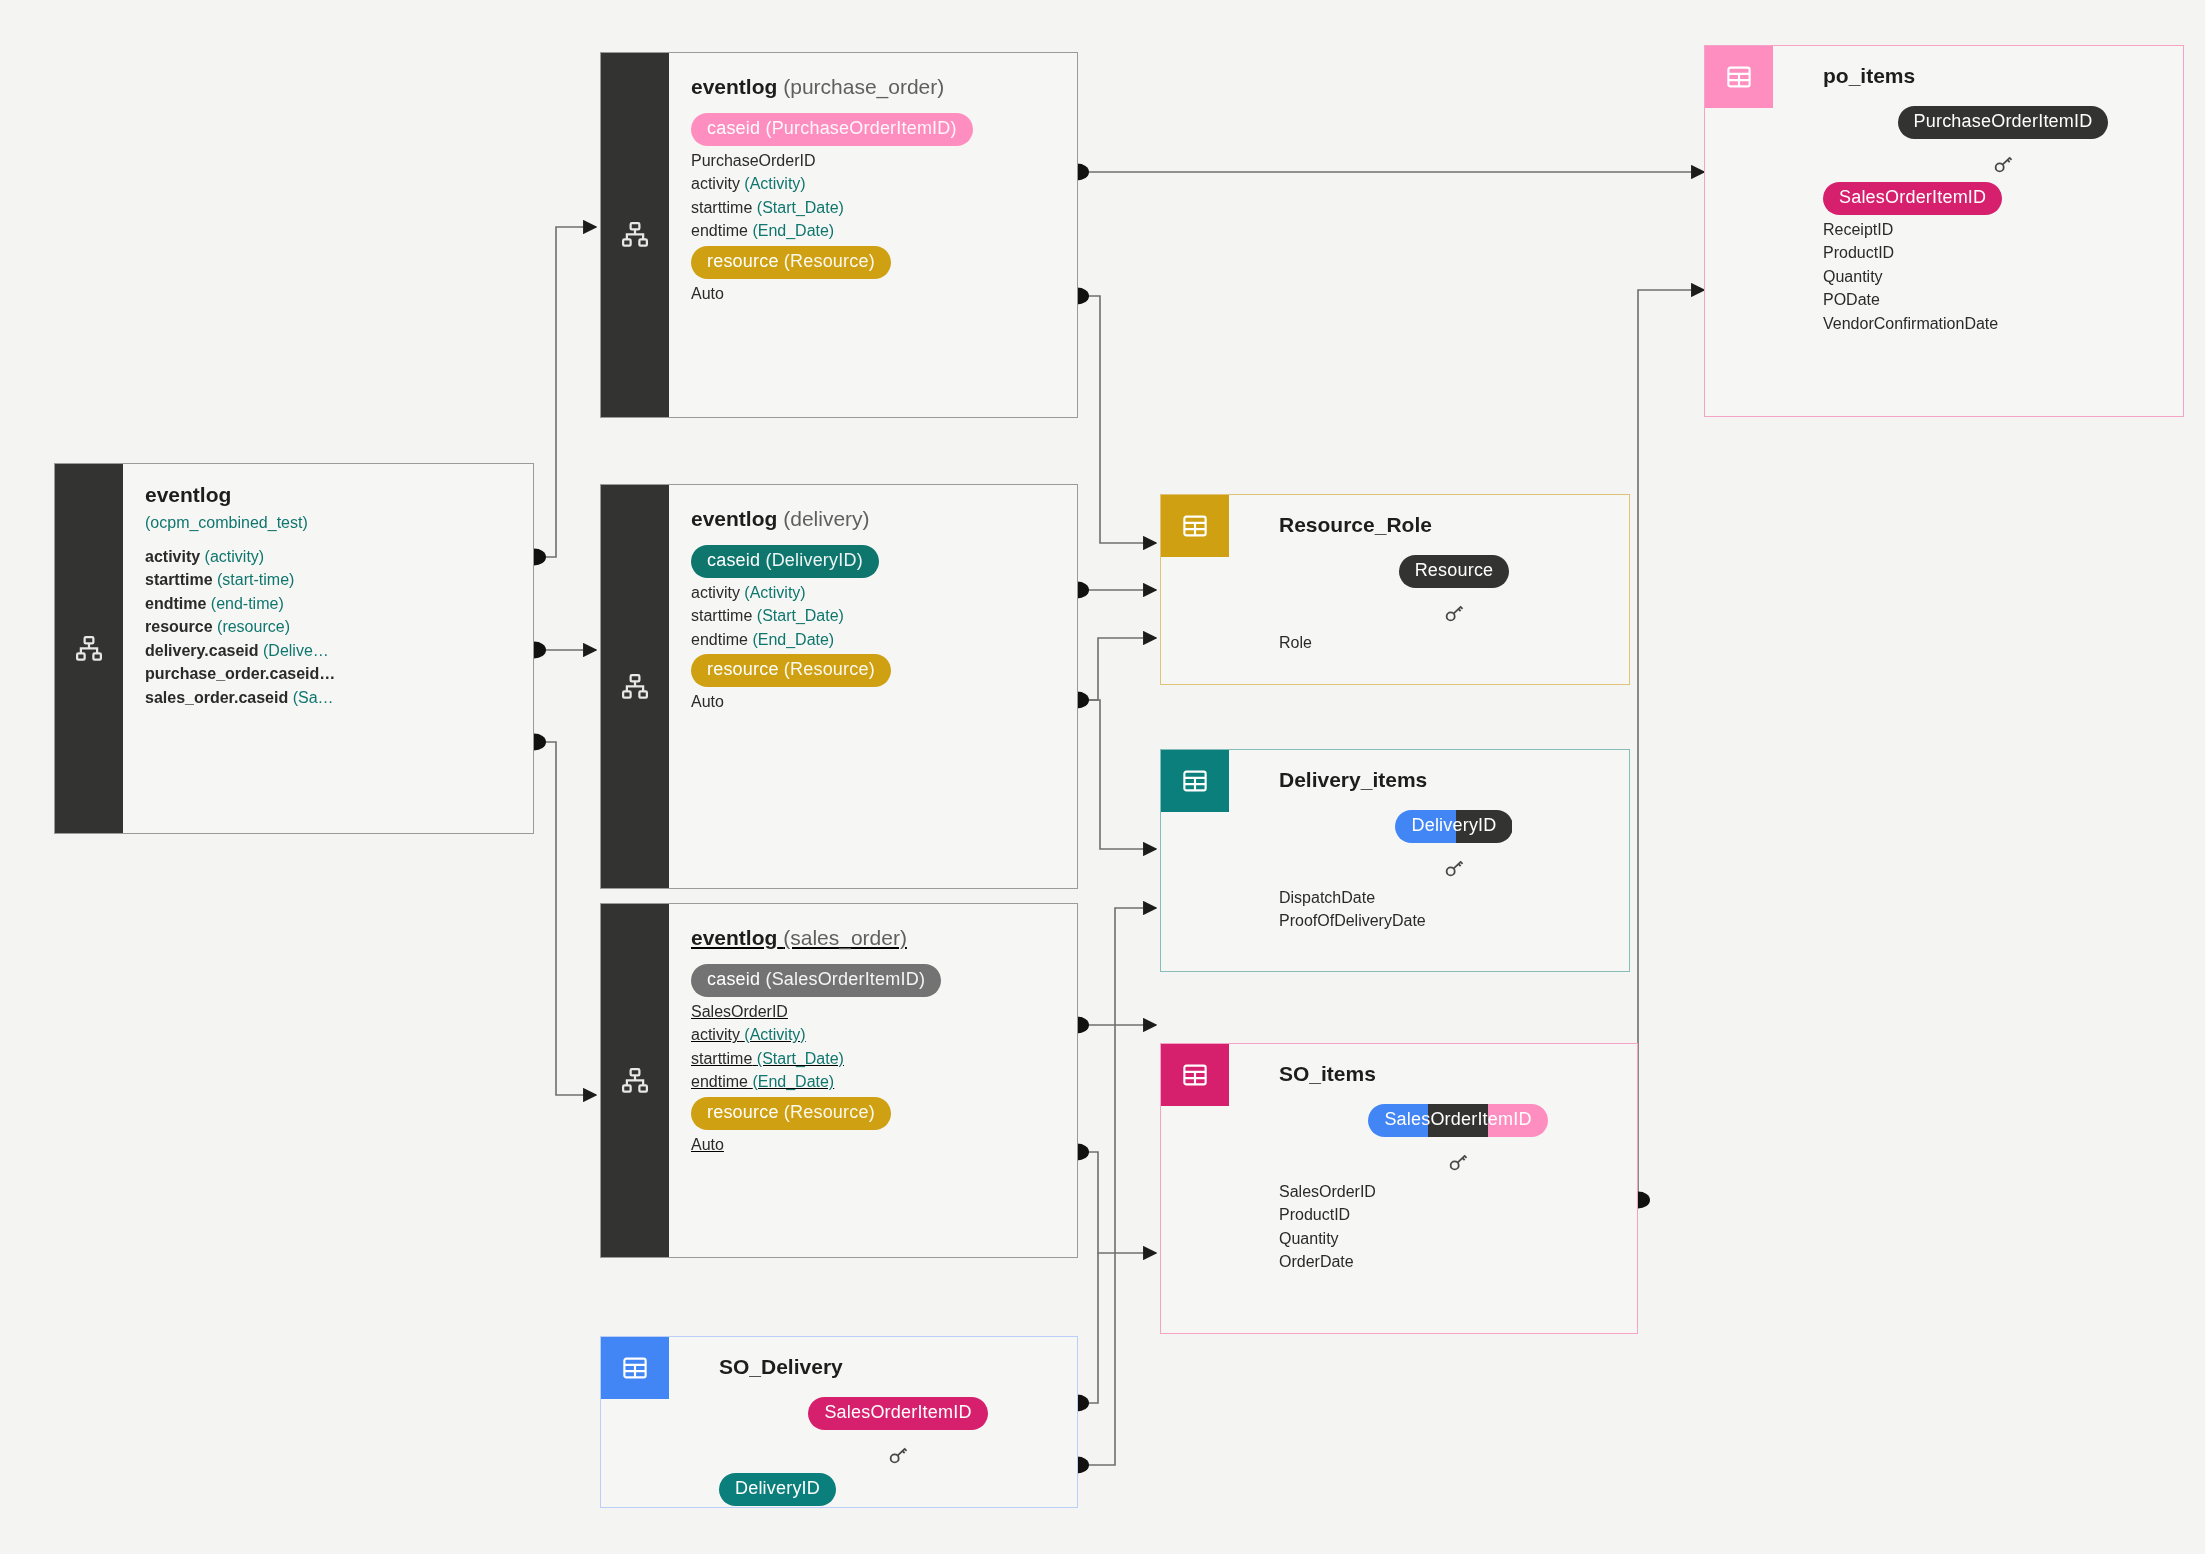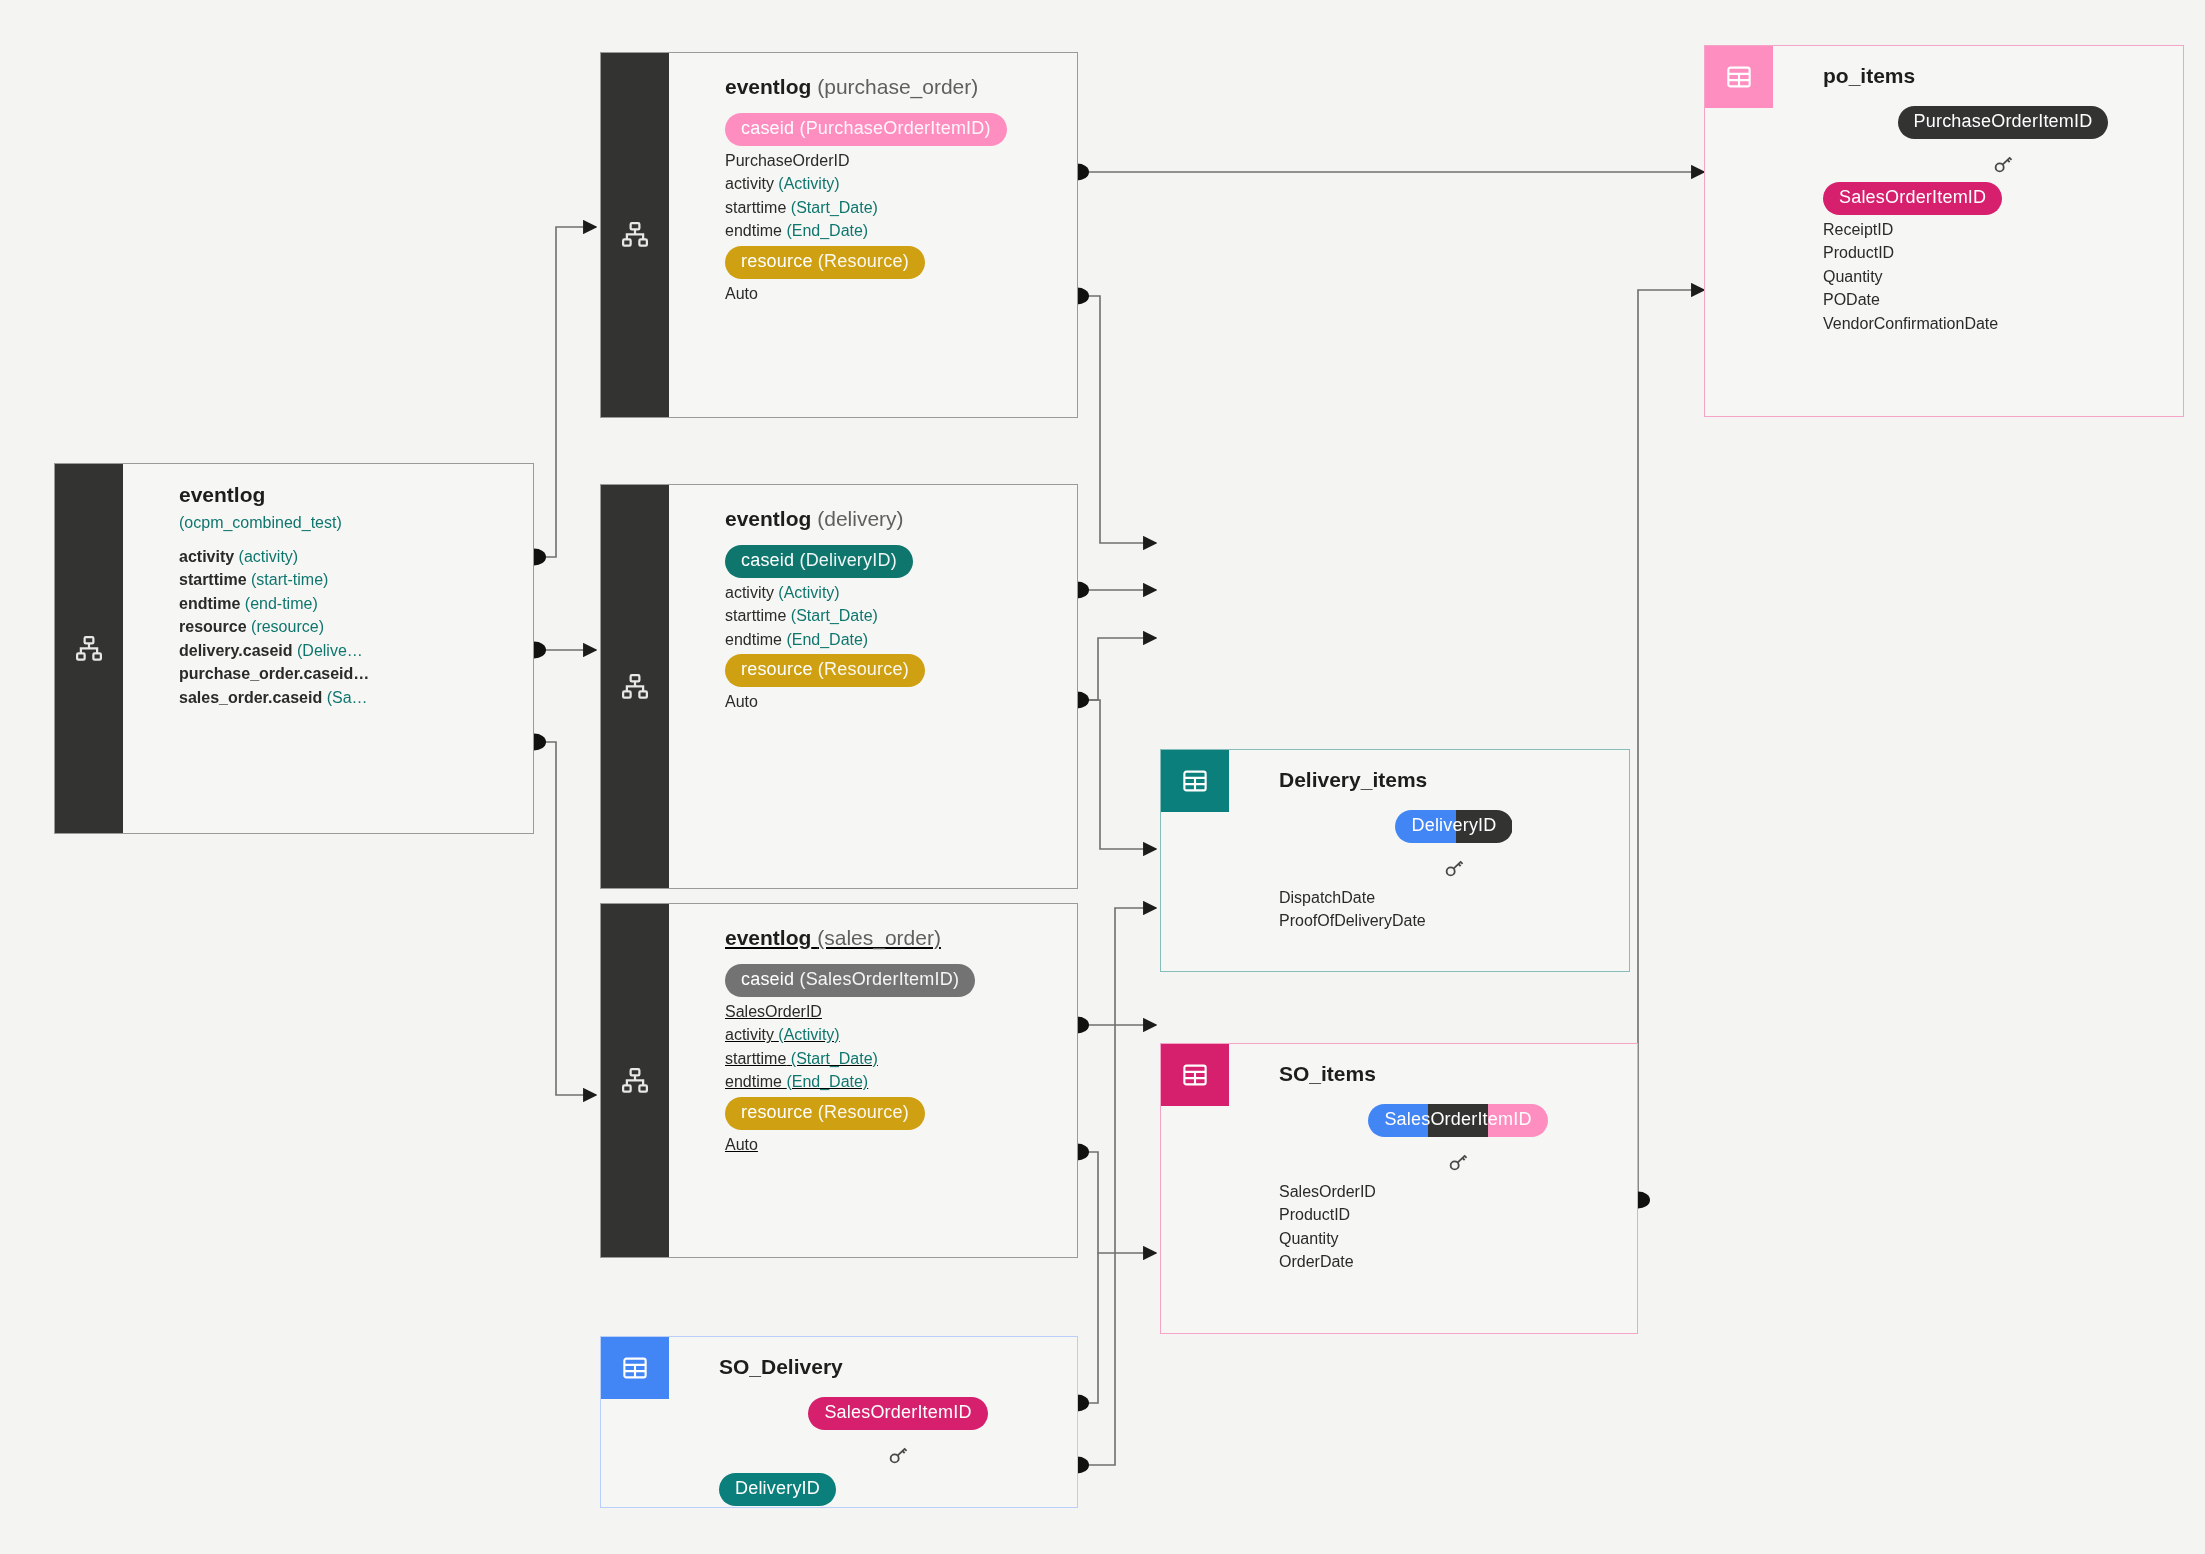--- a/index.html
+++ b/index.html
@@ -16,21 +16,21 @@
   
   .node { position: absolute; background: #f6f6f4; }
 
   
   .ev { border: 1.5px solid #9a9a96; display: flex; }
   .ev .rail {
     width: 68px; background: #333332;
     display: flex; align-items: center; justify-content: center;
     flex: 0 0 68px;
   }
-  .ev .body { flex: 1; padding: 22px 0 22px 16px; margin-left: 40px; }
+  .ev .body { flex: 1; padding: 22px 0 22px 22px; }
 
   .ev-title { font-size: 21px; color: #1d1d1b; font-weight: 700; margin-bottom: 14px; white-space: nowrap; }
   .ev-title .sub { font-weight: 400; color: #5f5f5d; }
 
   .fld { font-size: 16px; color: #2a2a28; line-height: 1.47; white-space: nowrap; }
   .fld .sub { color: #0f766e; }
 
   
   .pill {
     display: inline-block; border-radius: 999px; color: #fff;
@@ -324,20 +324,41 @@
         </span>
       </div>
       <div class="fld">ReceiptID</div>
       <div class="fld">ProductID</div>
       <div class="fld">Quantity</div>
       <div class="fld">PODate</div>
       <div class="fld">VendorConfirmationDate</div>
     </div>
   </div>
 
+  <div class="node tbl" style="left:1160px; top:494px; width:470px; height:191px; border:1.6px solid #e0c278;">
+    <div class="hdr" style="background:#cfa011;">
+      <svg class="hdr-icon" viewBox="0 0 24 24" fill="none" stroke="#fff" stroke-width="1.7">
+        <rect x="3.5" y="4.5" width="17" height="15" rx="1.6"></rect>
+        <path d="M3.5 9.5h17M3.5 14.5h17M12 9.5v10"></path>
+      </svg>
+    </div>
+    <div class="tbody">
+      <div class="tbl-title">Resource_Role</div>
+      <div class="keyrow">
+        <span class="pill" style="background:#333332">
+          <span>Resource</span>
+        </span>
+        <svg class="keyicon" viewBox="0 0 24 24" fill="none" stroke="#4a4a48" stroke-width="1.9">
+          <circle cx="8" cy="15" r="4.2"></circle>
+            <path d="M11 12.2L19 4.5M16.2 7.3l2.2 2.2M18.4 5.1l2 2"></path>
+        </svg>
+      </div>
+      <div class="fld">Role</div>
+    </div>
+  </div>
 
   <div class="node tbl" style="left:1160px; top:749px; width:470px; height:223px; border:1.6px solid #86bdbb;">
     <div class="hdr" style="background:#0b7f7b;">
       <svg class="hdr-icon" viewBox="0 0 24 24" fill="none" stroke="#fff" stroke-width="1.7">
         <rect x="3.5" y="4.5" width="17" height="15" rx="1.6"></rect>
         <path d="M3.5 9.5h17M3.5 14.5h17M12 9.5v10"></path>
       </svg>
     </div>
     <div class="tbody">
       <div class="tbl-title">Delivery_items</div>

